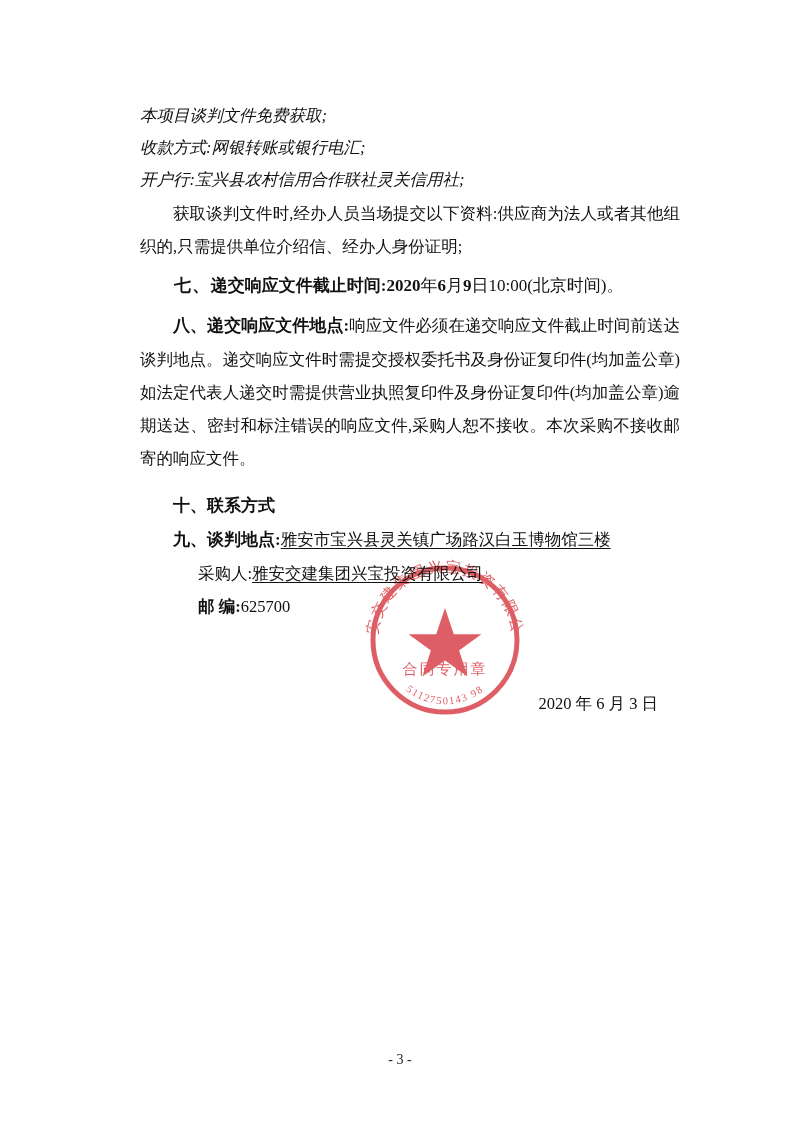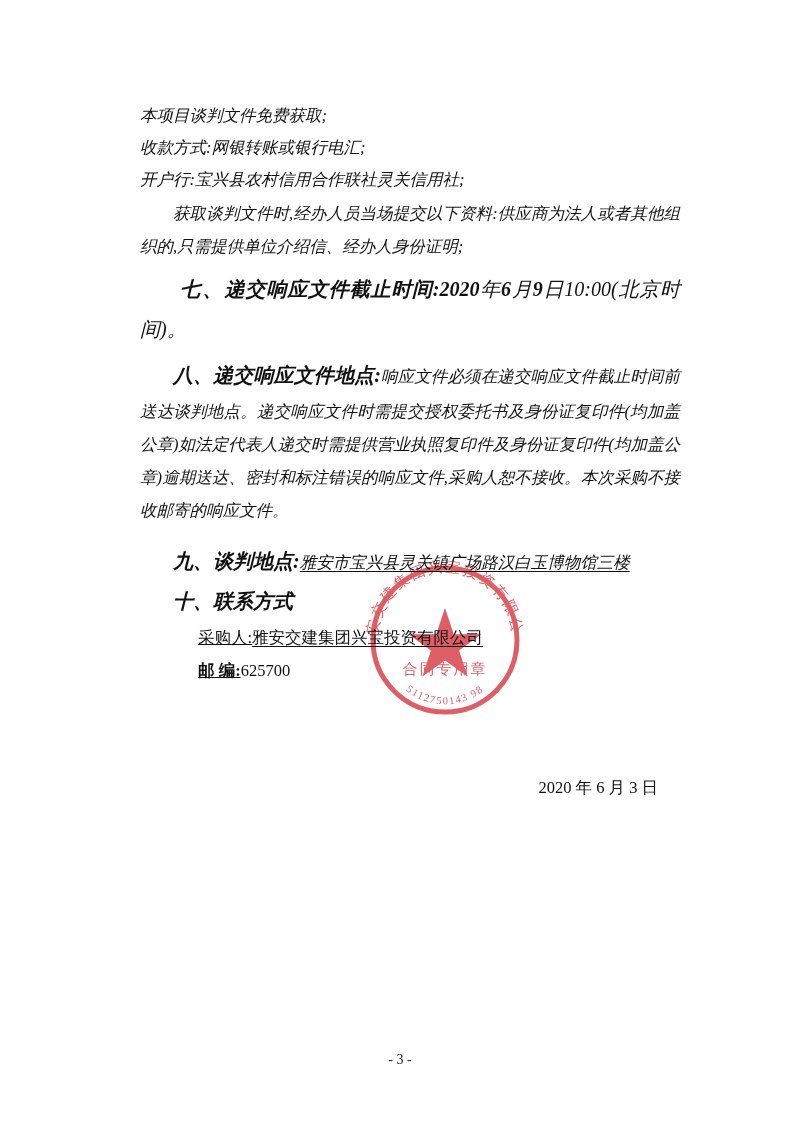--- a/index.html
+++ b/index.html
@@ -32,28 +32,27 @@
     white-space: nowrap;
     font-style: italic;
   }
   .indent2 {
     text-indent: 2em;
   }
   .para {
     text-align: justify;
     text-justify: inter-ideograph;
     line-height: 2.0;
-    font-style: italic;
   }
   .bold {
     font-weight: bold;
   }
   .heading {
     font-weight: bold;
-    font-size: 20px;
+    font-size: 17px;
   }
   .heading .num {
     letter-spacing: 0.08em;
   }
   .normalweight {
     font-weight: normal;
   }
   .underline {
     text-decoration: underline;
     text-underline-offset: 3px;
@@ -67,24 +66,23 @@
   .contact-block {
     margin-left: 58px;
     line-height: 2.05;
     font-size: 16.5px;
   }
   .contact-row {
     white-space: nowrap;
   }
   .contact-label {
     display: inline-block;
-    text-decoration: underline;
   }
   .date-line {
-    margin-top: 84px;
+    margin-top: 64px;
     text-align: right;
     padding-right: 22px;
     font-size: 16.5px;
   }
   .page-number {
     position: absolute;
     bottom: 62px;
     left: 0;
     width: 800px;
     text-align: center;
@@ -149,25 +147,25 @@
 
     <div class="small-gap"></div>
 
     <div class="para indent2">
       <span class="heading num">八、</span><span class="heading">递交响应文件地点:</span><span>响应文件必须在递交响应文件截止时间前送达谈判地点。递交响应文件时需提交授权委托书及身份证复印件(均加盖公章)如法定代表人递交时需提供营业执照复印件及身份证复印件(均加盖公章)逾期送达、密封和标注错误的响应文件,采购人恕不接收。本次采购不接收邮寄的响应文件。</span>
     </div>
 
     <div class="section-gap"></div>
 
     <div class="para indent2">
-      <span class="heading num">九、</span><span class="heading">谈判地点:</span><span class="underline">雅安市宝兴县灵关镇广场路汉白玉博物馆三楼</span>
+      <span class="heading num">十、</span><span class="heading">联系方式</span>
     </div>
 
     <div class="para indent2">
-      <span class="heading num">十、</span><span class="heading">联系方式</span>
+      <span class="heading num">九、</span><span class="heading">谈判地点:</span><span class="underline">雅安市宝兴县灵关镇广场路汉白玉博物馆三楼</span>
     </div>
 
     <div class="contact-block">
       <div class="contact-row">
         <span class="contact-label">采购人:</span><span class="underline">雅安交建集团兴宝投资有限公司</span>
       </div>
       <div class="contact-row">
         <span class="contact-label bold">邮    编:</span><span>625700</span>
       </div>
     </div>

